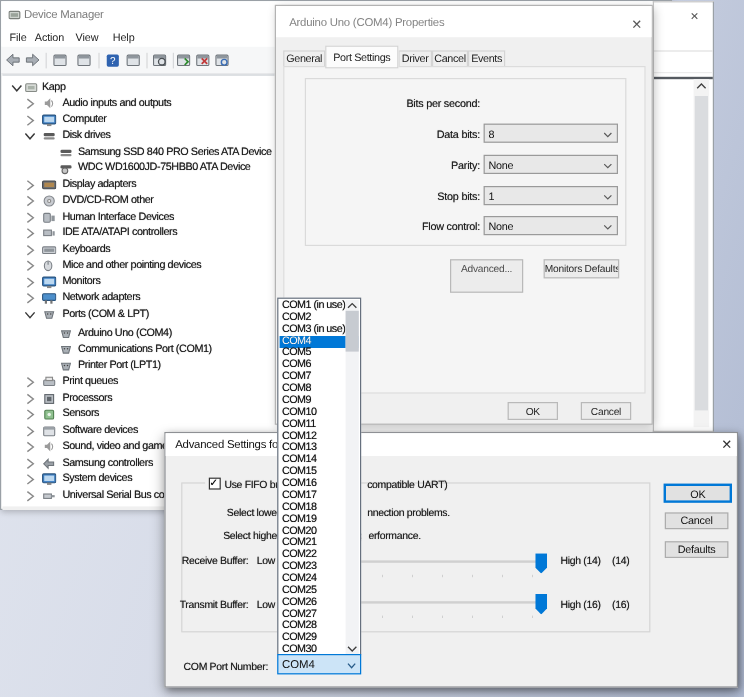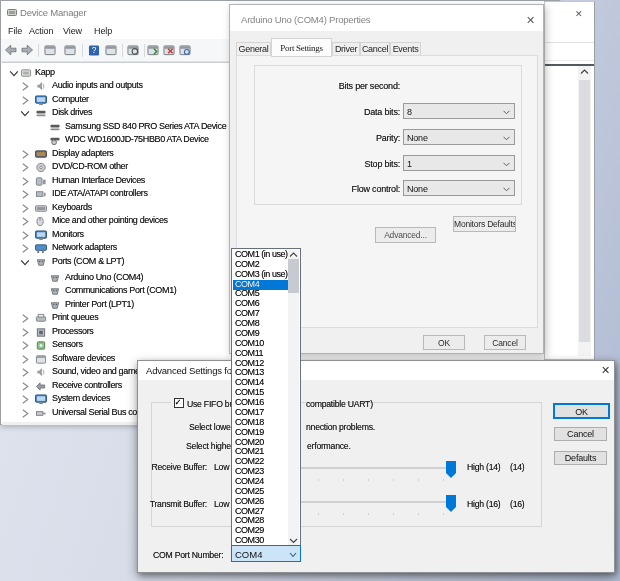--- a/index.html
+++ b/index.html
@@ -22,21 +22,21 @@
   
   #rightwin{left:544px;top:1px;width:51px;height:359px;background:#fff;border:1px solid #c6c6c6;border-right:1px solid #9aa0a6;box-sizing:border-box;}
   
   #props{left:229px;top:4px;width:315px;height:350px;background:#f0f0f0;
          border:1px solid #b3b3b3;box-sizing:border-box;box-shadow:2px 3px 8px rgba(0,0,0,.25);}
   #props .titlebar{left:0;top:0;width:100%;height:26px;background:#fff;}
   #props .titletxt{left:11px;top:9px;font-size:9.5px;color:#848484;letter-spacing:-0.2px;}
   #props .closex{left:296px;top:9px;font-size:11px;color:#5a5a5a;}
   .tab{position:absolute;top:37px;height:14px;background:#efefef;border:1px solid #d4d4d4;
        box-sizing:border-box;font-size:9px;color:#222;text-align:center;letter-spacing:-0.3px;white-space:nowrap;overflow:hidden;}
-  .tab.active{top:33px;height:19px;background:#fcfcfc;z-index:3;font-family:Liberation Serif, serif;}
+  .tab.active{top:33px;height:19px;background:#fcfcfc;z-index:3;}
   #tabline{left:6px;top:50px;width:302px;height:273px;background:#f5f5f5;border:1px solid #dcdcdc;box-sizing:border-box;}
   #groupbox{left:24px;top:60px;width:268px;height:140px;border:1px solid #dadada;box-sizing:border-box;}
   .flabel{position:absolute;font-size:9px;color:#1a1a1a;text-align:right;letter-spacing:-0.2px;text-shadow:0 0 0.6px rgba(20,20,20,0.6);}
   .combo{position:absolute;width:112px;height:16px;background:#e8e8e8;border:1px solid #9a9a9a;box-sizing:border-box;font-size:9px;color:#111;}
   .combo .v{position:absolute;left:3px;top:3px;letter-spacing:-0.2px;}
   .combo svg{pointer-events:none;}
   .btn{position:absolute;background:#ececec;border:1px solid #b9b9b9;box-sizing:border-box;
        font-size:8.5px;color:#2a2a2a;text-align:center;letter-spacing:-0.2px;white-space:nowrap;overflow:hidden;}
   
   #adv{left:137px;top:360px;width:478px;height:213px;background:#f0f0f0;
@@ -301,21 +301,21 @@
         <path d="M2 4h2l3-3v9l-3-3H2z" fill="#9b9b9b"></path>
         <path d="M8 3c1.5 1.5 1.5 4 0 5.5" stroke="#9b9b9b" fill="none"></path>
       </svg>
       <div class="trow" style="left:50px;top:303px">Sound, video and game controllers</div>
       <svg class="ticon" style="left:17px;top:318px" width="8" height="10" viewBox="0 0 8 10">
         <path d="M2 1.5L6.5 5L2 8.5" fill="none" stroke="#8a8a8a" stroke-width="1.1"></path>
       </svg>
       <svg class="ticon" style="left:33px;top:318px" width="12" height="12" viewBox="0 0 12 12">
         <path d="M1 6l4-4v2.4h5v3.2H5V10z" fill="#9aa0a6" stroke="#6e747a"></path>
       </svg>
-      <div class="trow" style="left:50px;top:317px">Receive controllers</div>
+      <div class="trow" style="left:50px;top:317px">Samsung controllers</div>
       <svg class="ticon" style="left:17px;top:331px" width="8" height="10" viewBox="0 0 8 10">
         <path d="M2 1.5L6.5 5L2 8.5" fill="none" stroke="#8a8a8a" stroke-width="1.1"></path>
       </svg>
       <svg class="ticon" style="left:33px;top:331px" width="12" height="12" viewBox="0 0 12 12">
         <rect x="0" y="1" width="12" height="8" rx="1" fill="#3f80c4" stroke="#2a547f"></rect>
         <rect x="1.5" y="2.5" width="9" height="5" fill="#bcd8f0"></rect>
         <rect x="4" y="9" width="4" height="2" fill="#888"></rect>
       </svg>
       <div class="trow" style="left:50px;top:330px">System devices</div>
       <svg class="ticon" style="left:17px;top:345px" width="8" height="10" viewBox="0 0 8 10">
@@ -388,21 +388,21 @@
       </svg>
     </div>
   <div class="flabel" style="left:60px;top:179px;width:110px">Flow control:</div>
   <div class="combo" style="left:173px;top:175px">
       <span class="v">None</span>
       <svg width="7" height="5" viewBox="0 0 7 5" style="position:absolute;right:4px;top:6px">
         <path d="M0.5 0.8L3.5 3.8L6.5 0.8" fill="none" stroke="#5a5a5a" stroke-width="1"></path>
       </svg>
     </div>
 
-  <div class="btn" style="left:145px;top:222px;width:61px;height:16px;color:#4f4f4f">
+  <div class="btn" style="left:145px;top:211px;width:61px;height:28px;color:#4f4f4f">
       <div style="margin-top:2px">Advanced...</div>
     </div>
   <div class="btn" style="left:223px;top:211px;width:63px;height:16px">
       <div style="margin-top:2px">Monitors Defaults</div>
     </div>
 
   <div class="btn" style="left:193px;top:330px;width:42px;height:15px">
       <div style="margin-top:2px">OK</div>
     </div>
   <div class="btn" style="left:254px;top:330px;width:42px;height:15px">

